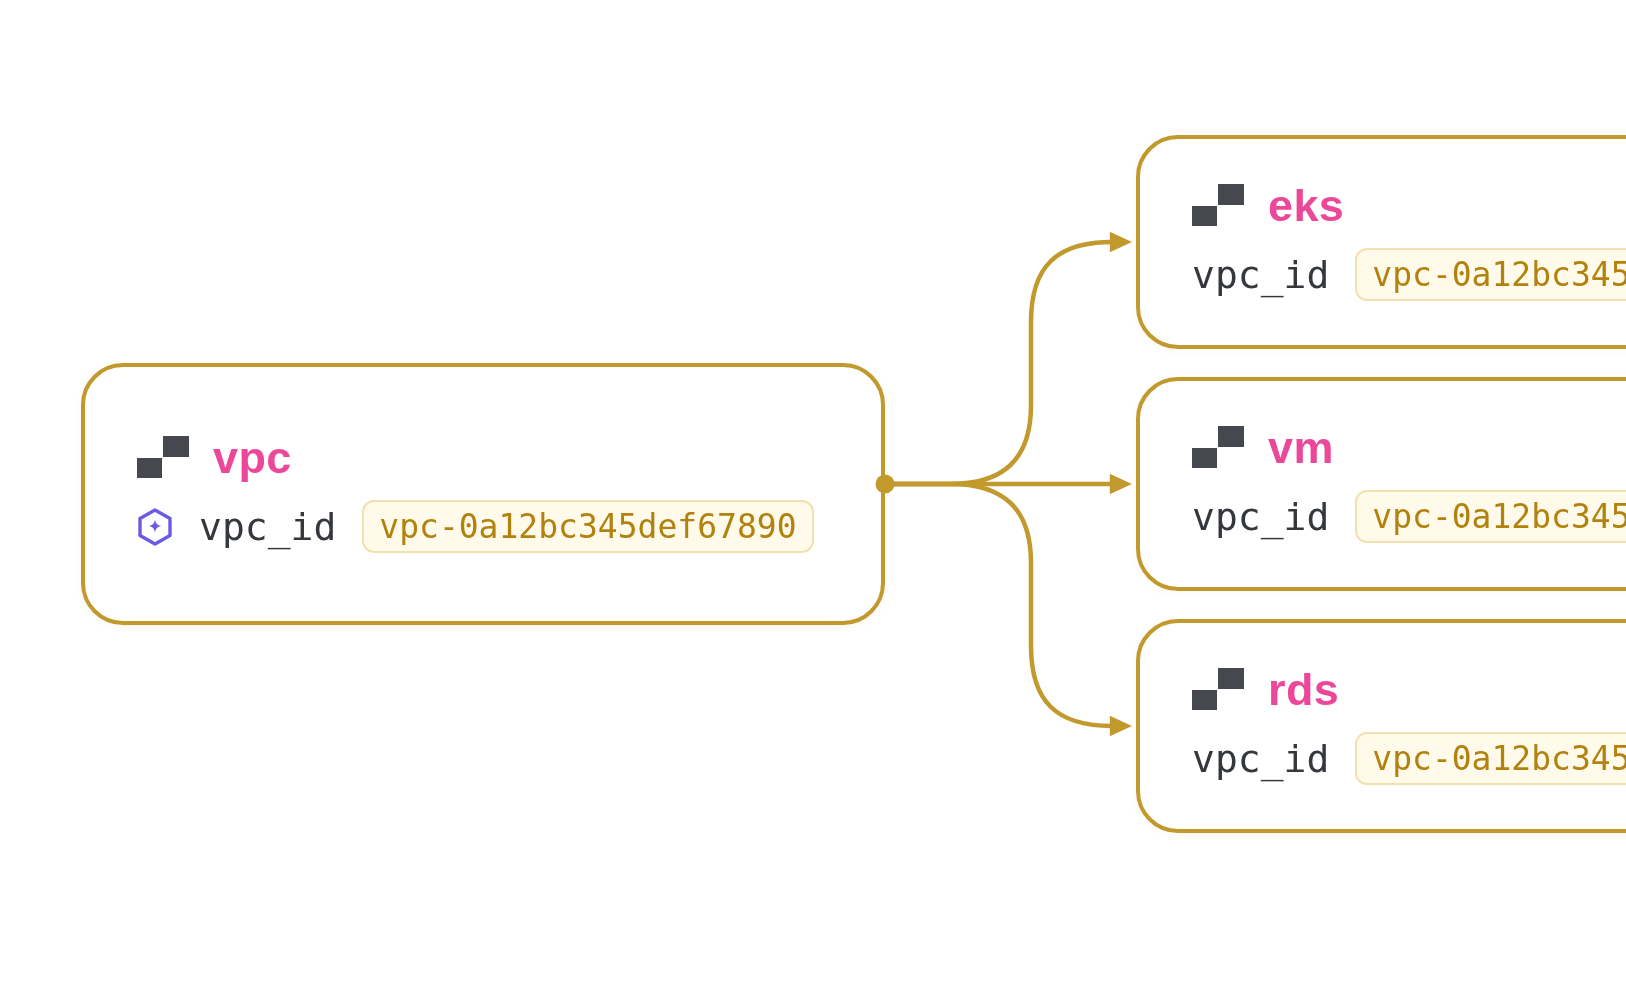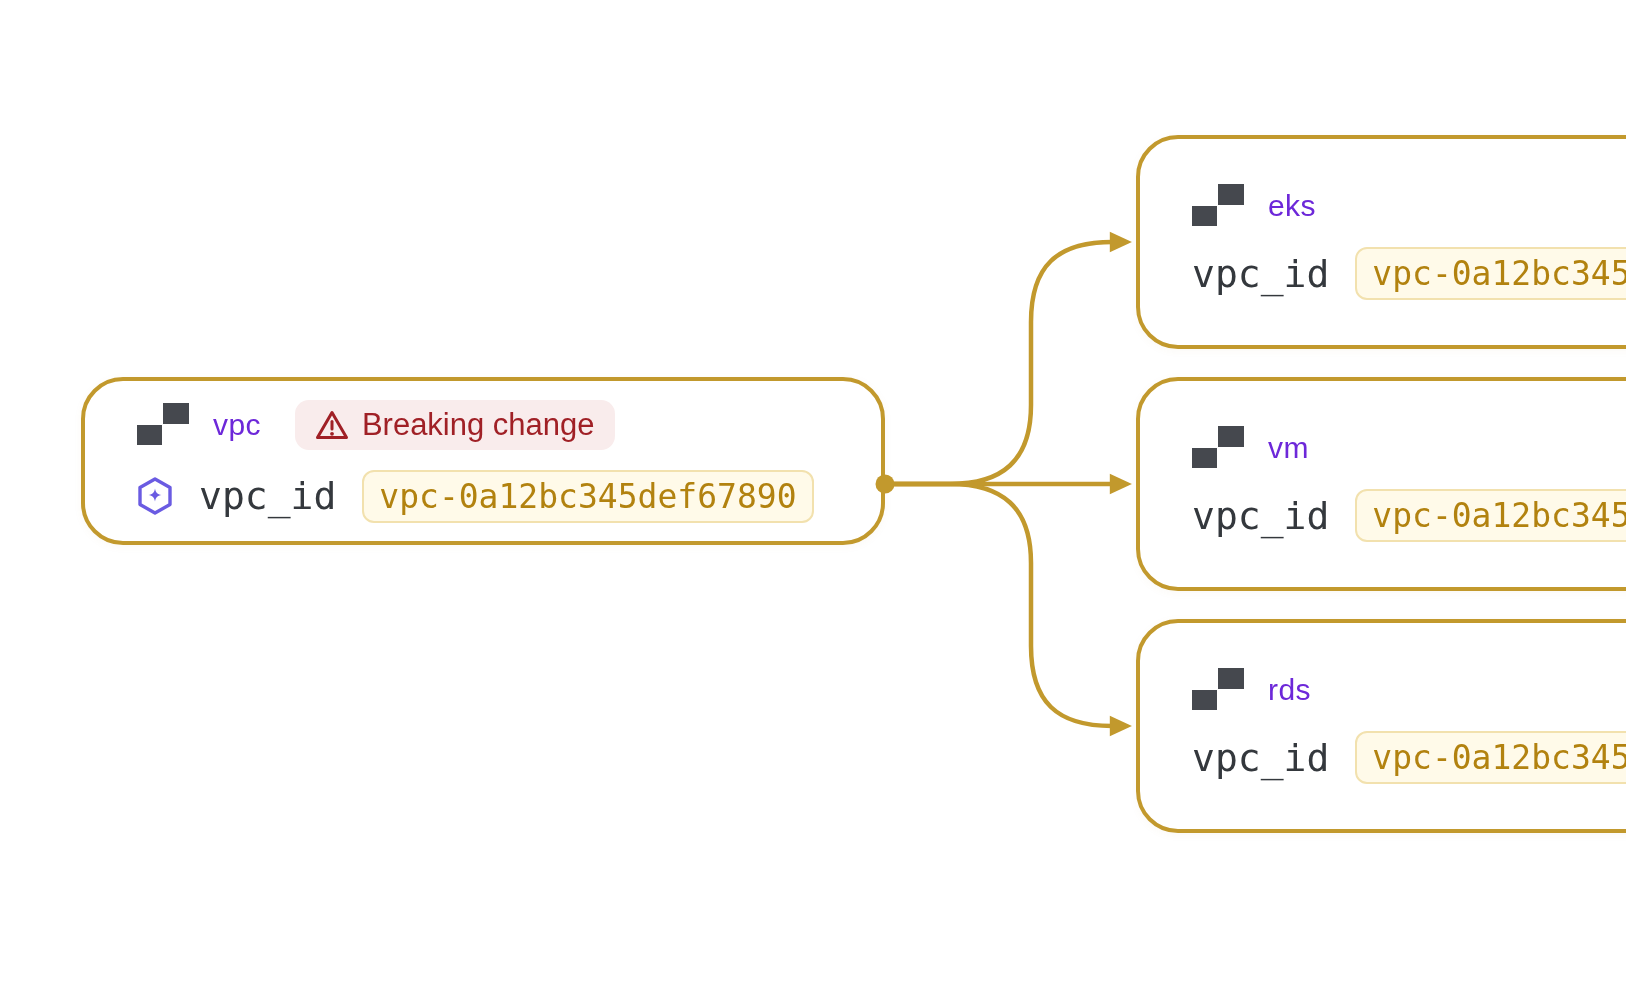--- a/index.html
+++ b/index.html
@@ -12,32 +12,32 @@
   .edge  { stroke:#C2992D; stroke-width:4.5; fill:none; }
   .conn-dot { fill:#C2992D; }
 
   .node {
     position:absolute; z-index:1; box-sizing:border-box;
     background:#ffffff; border:4px solid #C2992D; border-radius:42px;
     display:flex; flex-direction:column; justify-content:center;
     padding:0 52px; gap:20px;
     box-shadow:0 2px 8px rgba(170,140,50,0.05);
   }
-  .node-vpc { left:81px;   top:377px; width:804px; height:168px; }
+  .node-vpc { left:81px;   top:363px; width:804px; height:262px; }
   .node-eks { left:1136px; top:135px; width:600px; height:214px; }
   .node-vm  { left:1136px; top:377px; width:600px; height:214px; }
   .node-rds { left:1136px; top:619px; width:600px; height:214px; }
 
   .row { display:flex; align-items:center; }
   .title-row { gap:24px; }
   .attr-row  { gap:26px; }
 
   .blocks-icon { width:52px; height:43px; flex:0 0 auto; }
   .node-title {
-    font-size:30px; font-weight:400; color:#6d28d9; letter-spacing:0.4px;
+    font-size:45px; font-weight:700; color:#ec4899; letter-spacing:0.4px;
     line-height:1;
   }
 
   .badge {
     display:flex; align-items:center; gap:13px;
     background:#F9ECEC; color:#A02026;
     border-radius:14px; padding:9px 20px; margin-left:10px;
     font-size:31px; font-weight:500; line-height:1;
     white-space:nowrap;
   }
@@ -57,28 +57,20 @@
 
 <div class="stage">
 
   <div class="node node-vpc">
     <div class="row title-row">
       <svg class="blocks-icon" viewBox="0 0 52 43">
         <rect x="0" y="22" width="25" height="20" fill="#45484E"></rect>
         <rect x="26" y="0" width="26" height="21" fill="#45484E"></rect>
       </svg>
       <span class="node-title">vpc</span>
-      <span class="badge">
-        <svg class="warn-icon" width="34" height="32" viewBox="0 0 34 32">
-          <polygon points="17,3.5 31.5,28.5 2.5,28.5" fill="none" stroke="#A02026" stroke-width="3" stroke-linejoin="round"></polygon>
-          <line x1="17" y1="12.5" x2="17" y2="20" stroke="#A02026" stroke-width="3" stroke-linecap="round"></line>
-          <circle cx="17" cy="24.8" r="1.9" fill="#A02026"></circle>
-        </svg>
-        <span>Breaking change</span>
-      </span>
     </div>
     <div class="row attr-row">
       <svg class="hex-icon" viewBox="0 0 36 40">
         <polygon points="18,3 33,11.5 33,28.5 18,37 3,28.5 3,11.5" fill="none" stroke="#6A5BE2" stroke-width="3.4" stroke-linejoin="round"></polygon>
         <path d="M18 12.5 C18.8 16.6 20.4 18.2 24.5 19 C20.4 19.8 18.8 21.4 18 25.5 C17.2 21.4 15.6 19.8 11.5 19 C15.6 18.2 17.2 16.6 18 12.5 Z" fill="#6A5BE2"></path>
       </svg>
       <span class="attr-name mono">vpc_id</span>
       <span class="chip mono">vpc-0a12bc345def67890</span>
     </div>
   </div>

